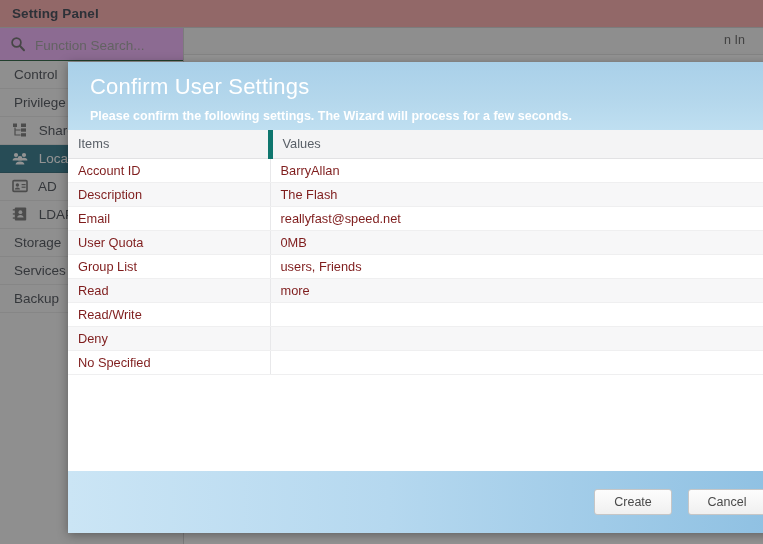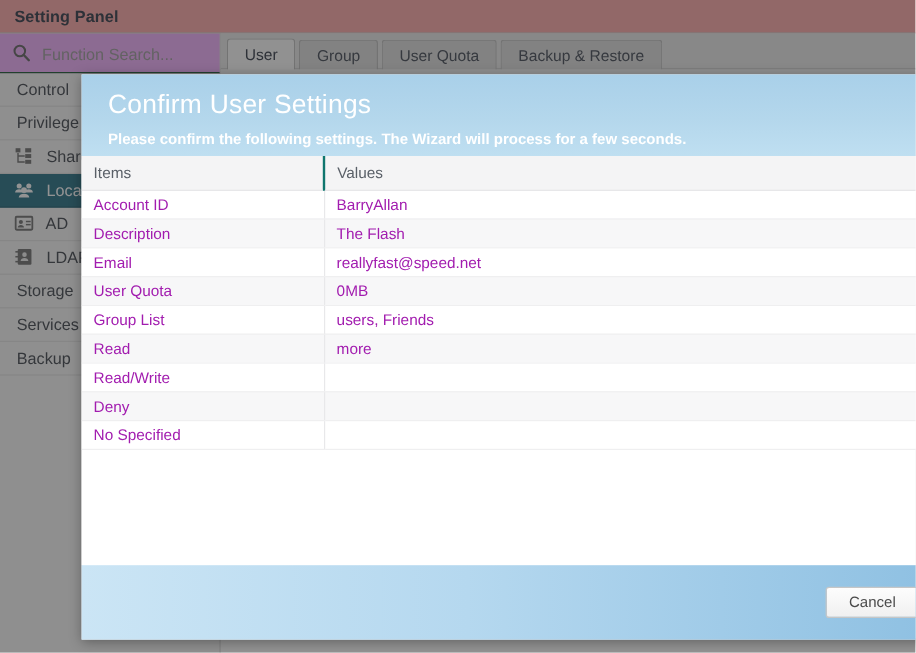--- a/index.html
+++ b/index.html
@@ -233,24 +233,24 @@
     text-align: left;
     font-weight: normal;
     font-size: 12.8px;
     color: #5a6068;
     background: #f4f4f5;
     height: 28px;
     padding: 0 0 0 10px;
     border-bottom: 1px solid #e2e2e4;
     box-sizing: border-box;
   }
-  .confirm-table th.col-items { width: 202px; border-right: 2px solid #0f766e; margin-left: 24px; }
+  .confirm-table th.col-items { width: 202px; border-right: 5px solid #0f766e; margin-left: 24px; }
   .confirm-table td {
     font-size: 12.8px;
-    color: #a21caf;
+    color: #7f1d1d;
     height: 24px;
     padding: 0 0 0 10px;
     border-bottom: 1px solid #efeff0;
     box-sizing: border-box;
   }
   .confirm-table td.col-items {
     width: 202px;
     border-right: 1px solid #e8e8ea;
   }
   .confirm-table tr.odd td { background: #ffffff; }
@@ -365,26 +365,20 @@
         <span>Services</span>
       </li>
       <li class="nav-item">
         <span>Backup</span>
       </li>
     </ul>
   </div>
 
   <div id="content">
 
-    <div id="tabstrip">
-      <div class="tab active">User</div>
-      <div class="tab">Group</div>
-      <div class="tab">User Quota</div>
-      <div class="tab">Backup &amp; Restore</div>
-    </div>
 
     <div id="page-body">
       <div class="bg-table-head">
         <span class="bg-col-label" style="left:540px;">n In</span>
       </div>
       <span class="bg-col-label" style="left:548px; top:64px;">Ty</span>
       <div class="bg-row" style="top:96px;"></div>
       <div class="bg-row" style="top:152px;"></div>
       <div class="bg-row" style="top:208px;"></div>
       <div class="bg-toolbar-btn" style="left:556px; top:98px; width:10px;"></div>
@@ -446,15 +440,16 @@
         </tr>
         <tr class="odd">
           <td class="col-items">No Specified</td>
           <td></td>
         </tr>
       </tbody>
     </table>
   </div>
 
   <div id="dialog-footer">
+    <button class="dlg-btn" id="btn-create">Create</button>
     <button class="dlg-btn" id="btn-cancel">Cancel</button>
   </div>
 </div>
 
 </body></html>

